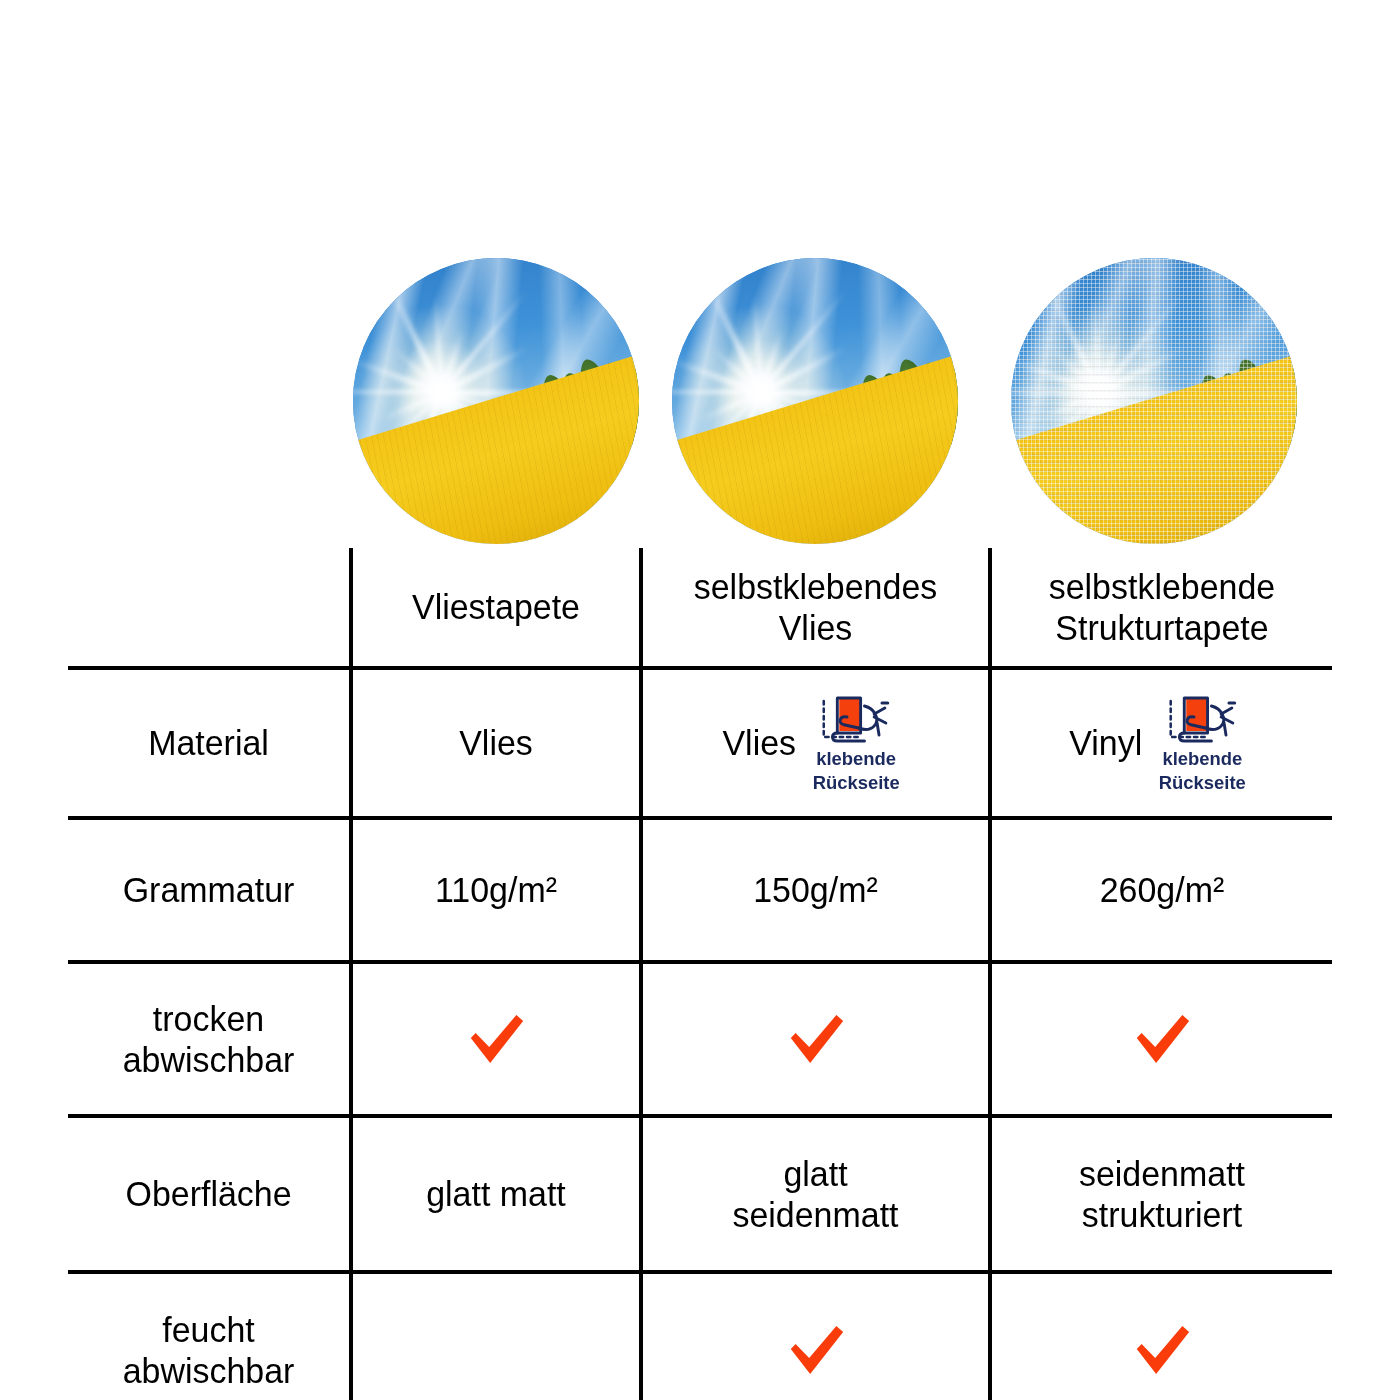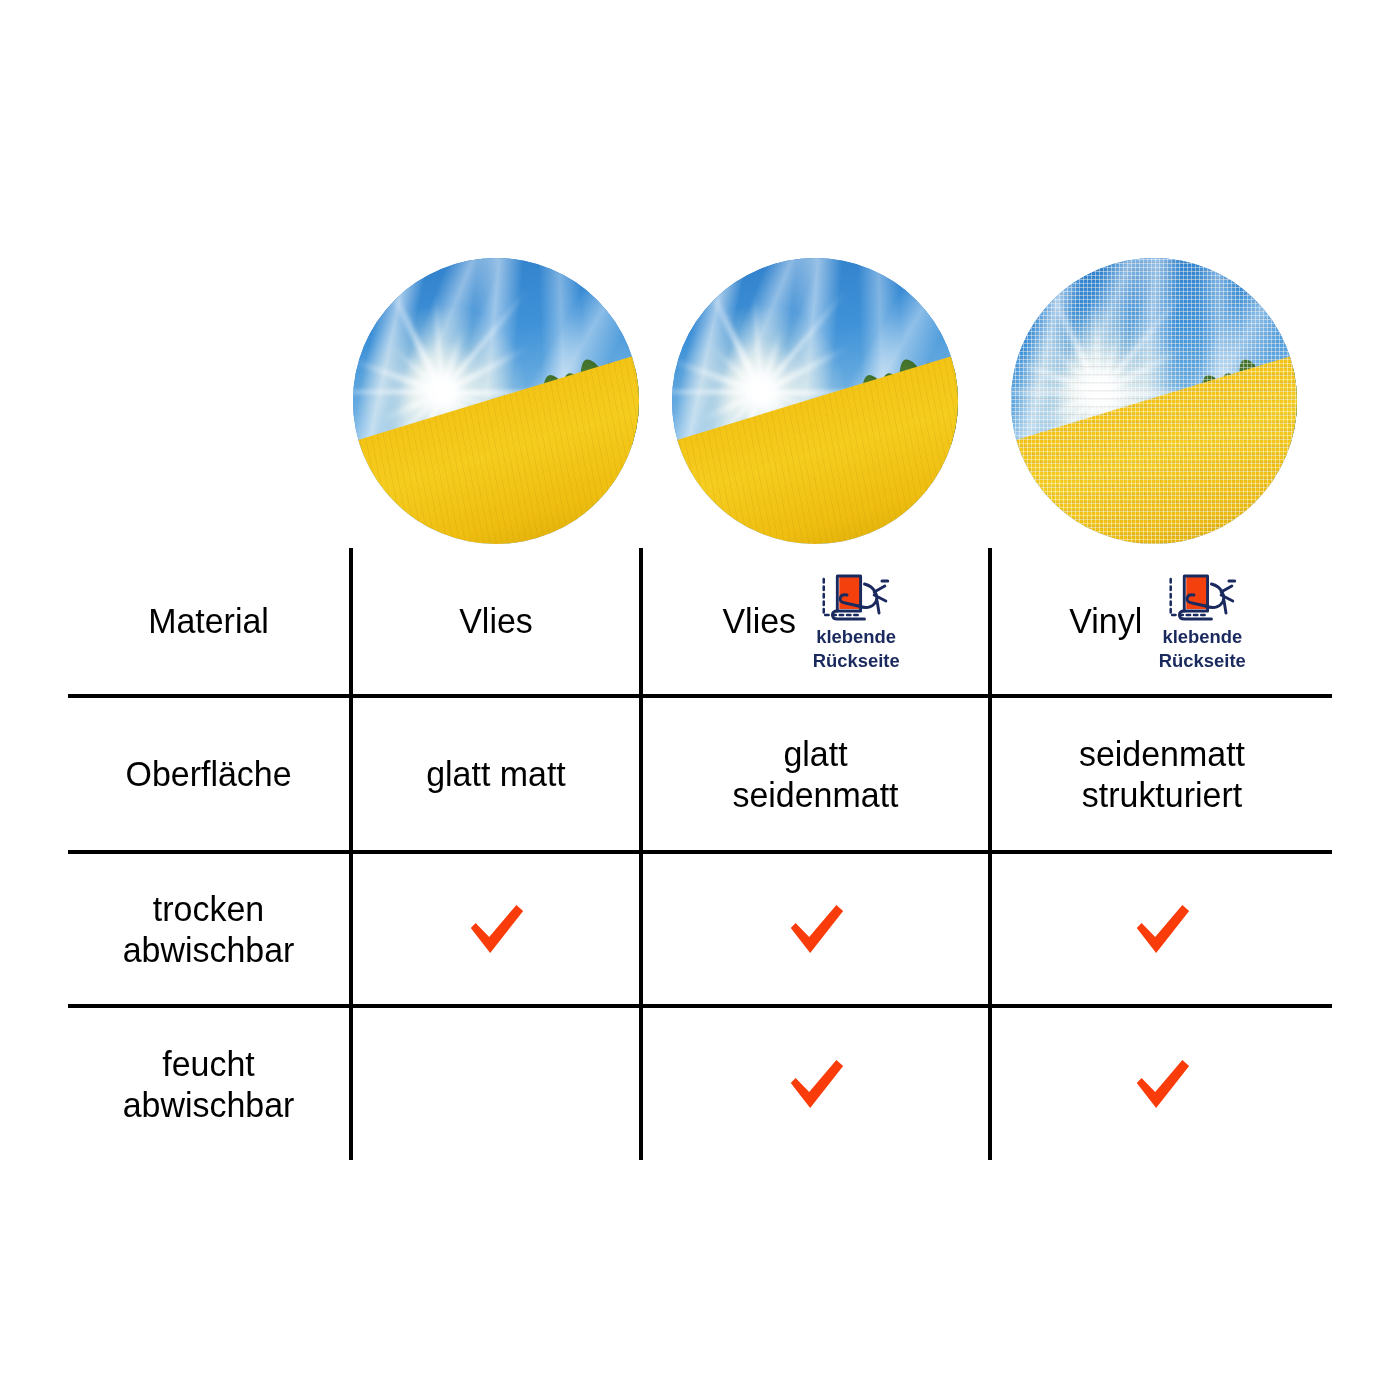--- a/index.html
+++ b/index.html
@@ -357,20 +357,26 @@
   <div class="table-wrap">
     <table class="matrix">
       <colgroup>
         <col class="c-label">
           <col class="c-col1">
           <col class="c-col2">
           <col class="c-col3">
       </colgroup>
       <tbody>
 
+        <tr class="head">
+          <td class="rowlabel"></td>
+          <td class="datacell">Vliestapete</td>
+          <td class="datacell">selbstklebendes Vlies</td>
+          <td class="datacell">selbstklebende Strukturtapete</td>
+        </tr>
 
         <tr class="body r-material">
           <td class="rowlabel">Material</td>
           <td class="datacell">Vlies</td>
           <td class="datacell">
             <div class="cell-inline">
               <span>Vlies</span>
               <span class="badge">
                 <svg class="badge-icon" viewBox="0 0 78 52">
                   <g fill="none" stroke="#1b2a5e" stroke-width="2.6" stroke-linecap="round" stroke-linejoin="round">
@@ -405,50 +411,56 @@
                   <path d="M58 21 L69 15 M58 24 L70 30 M61 30 L63 42" fill="none" stroke="#1b2a5e" stroke-width="3" stroke-linecap="round"></path>
                   <path d="M66 10 h6" stroke="#1b2a5e" stroke-width="3" stroke-linecap="round"></path>
                 </svg>
                 <span class="badge-text">klebende</span>
                 <span class="badge-text">Rückseite</span>
               </span>
             </div>
           </td>
         </tr>
 
+        <tr class="body r-gram">
+          <td class="rowlabel">Grammatur</td>
+          <td class="datacell">110g/m²</td>
+          <td class="datacell">150g/m²</td>
+          <td class="datacell">260g/m²</td>
+        </tr>
+
+        <tr class="body r-dry">
+          <td class="rowlabel two-line">trocken
+abwischbar</td>
+          <td class="datacell">
+            <svg class="check" viewBox="0 0 72 60">
+              <path d="M10 29 L15 24 L29 38 L57 6 L64 12 L30 54 Z" fill="#fa3c0a"></path>
+            </svg>
+          </td>
+          <td class="datacell">
+            <svg class="check" viewBox="0 0 72 60">
+              <path d="M10 29 L15 24 L29 38 L57 6 L64 12 L30 54 Z" fill="#fa3c0a"></path>
+            </svg>
+          </td>
+          <td class="datacell">
+            <svg class="check" viewBox="0 0 72 60">
+              <path d="M10 29 L15 24 L29 38 L57 6 L64 12 L30 54 Z" fill="#fa3c0a"></path>
+            </svg>
+          </td>
+        </tr>
 
         <tr class="body r-ober">
           <td class="rowlabel">Oberfläche</td>
           <td class="datacell two-line">glatt matt</td>
           <td class="datacell two-line">glatt
 seidenmatt</td>
           <td class="datacell two-line">seidenmatt
 strukturiert</td>
         </tr>
 
-        <tr class="body r-dry">
-          <td class="rowlabel two-line">trocken
-abwischbar</td>
-          <td class="datacell">
-            <svg class="check" viewBox="0 0 72 60">
-              <path d="M10 29 L15 24 L29 38 L57 6 L64 12 L30 54 Z" fill="#fa3c0a"></path>
-            </svg>
-          </td>
-          <td class="datacell">
-            <svg class="check" viewBox="0 0 72 60">
-              <path d="M10 29 L15 24 L29 38 L57 6 L64 12 L30 54 Z" fill="#fa3c0a"></path>
-            </svg>
-          </td>
-          <td class="datacell">
-            <svg class="check" viewBox="0 0 72 60">
-              <path d="M10 29 L15 24 L29 38 L57 6 L64 12 L30 54 Z" fill="#fa3c0a"></path>
-            </svg>
-          </td>
-        </tr>
-
         <tr class="body r-wet last">
           <td class="rowlabel two-line">feucht
 abwischbar</td>
           <td class="datacell"></td>
           <td class="datacell">
             <svg class="check" viewBox="0 0 72 60">
               <path d="M10 29 L15 24 L29 38 L57 6 L64 12 L30 54 Z" fill="#fa3c0a"></path>
             </svg>
           </td>
           <td class="datacell">

